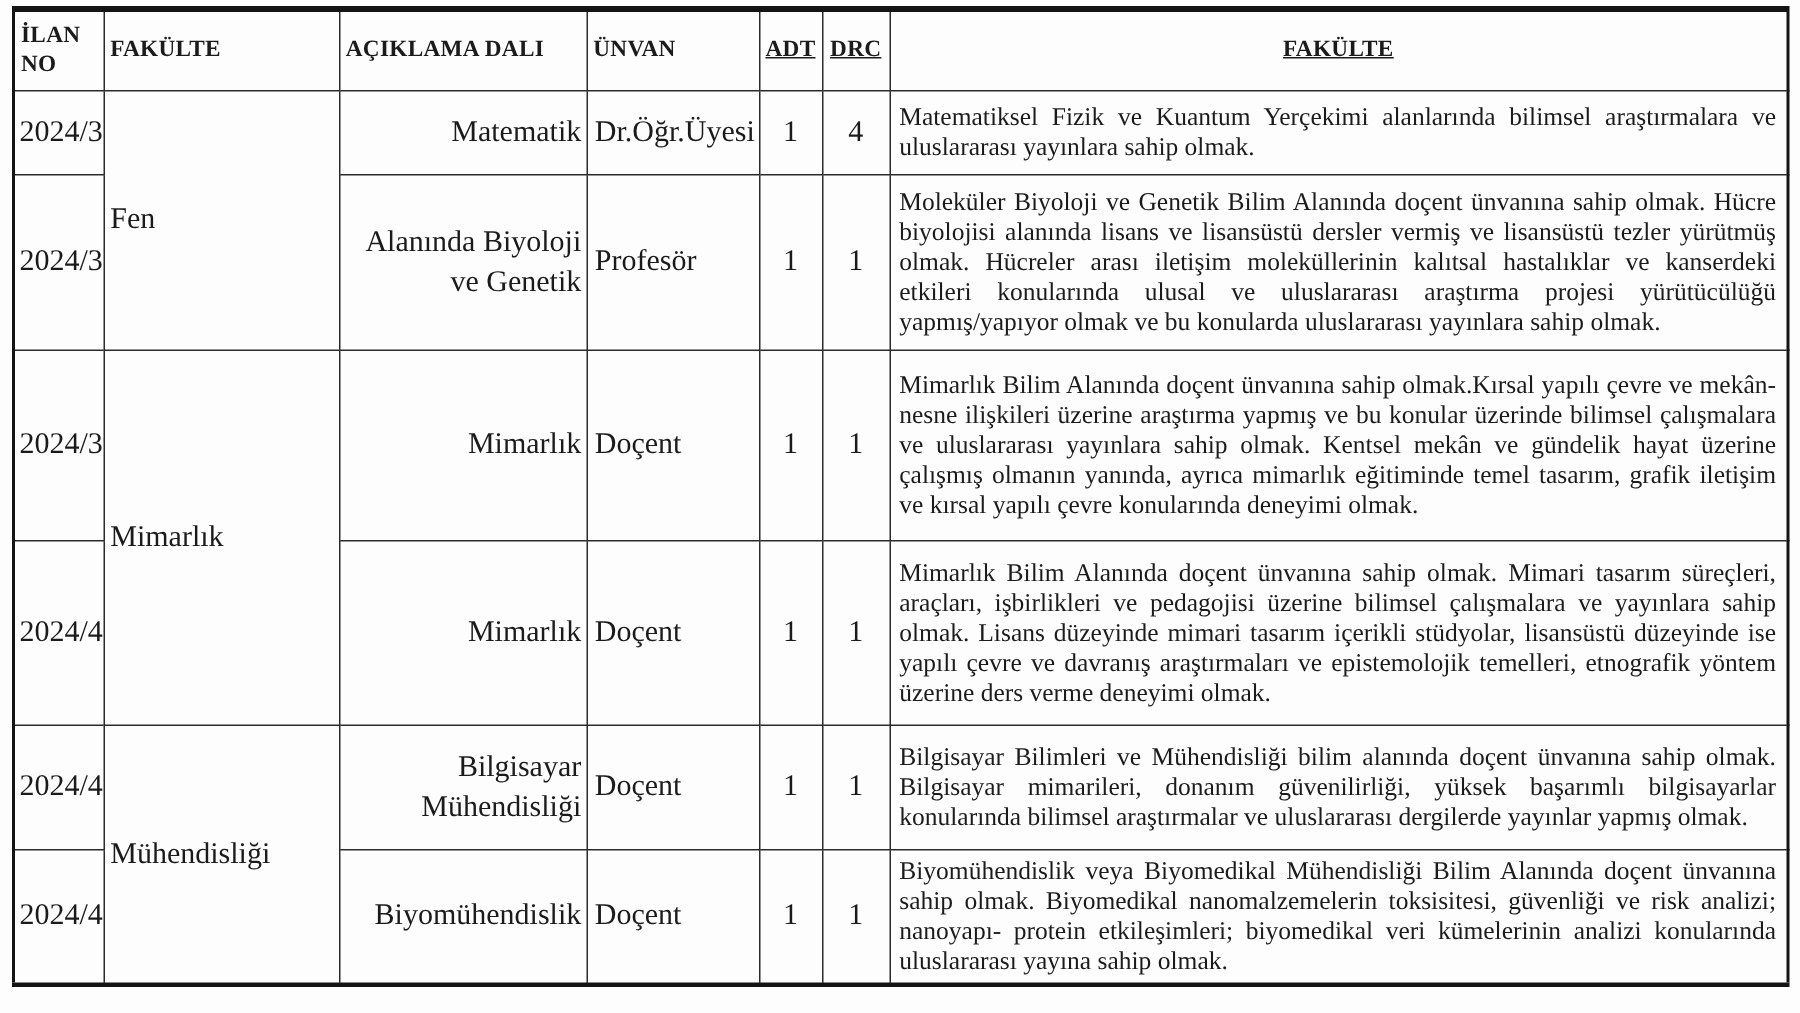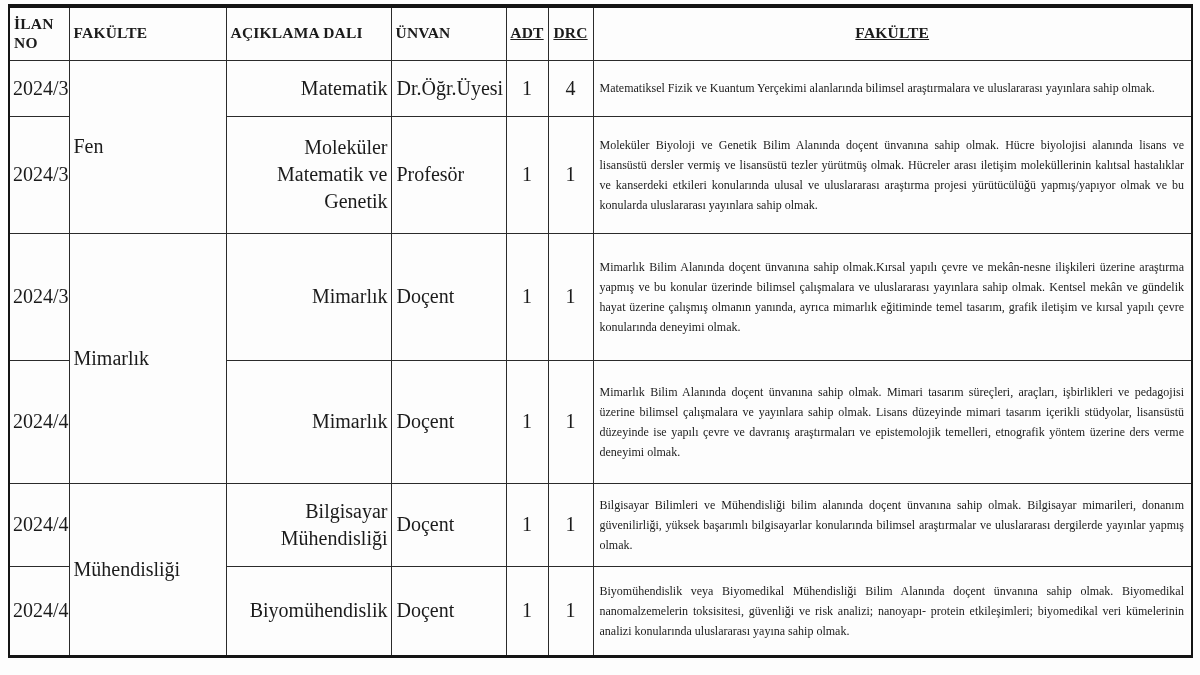--- a/index.html
+++ b/index.html
@@ -55,21 +55,21 @@
   tr.r4 { height: 83px; }
   tr.r5 { height: 90px; }
   
   .jobs td { font-size: 20px; }
   td.ilan  { padding: 2px 1px 2px 3px; }
   td.fak   { padding: 2px 2px 2px 4px; }
   td.ana   { padding: 2px 3px 2px 5px; line-height: 1.35; text-align: right; }
   td.unv   { padding: 2px 2px 2px 5px; margin-left: 48px; }
   td.num   { text-align: center; padding: 1px; }
   td.acik  {
-    font-size: 12px;
+    font-size: 17px;
     line-height: 20px;
     text-align: justify;
     padding: 3px 7px 3px 6px;
   }
 </style>
 </head>
 <body>
 
 <div class="sheet">
   <table class="jobs">
@@ -98,21 +98,21 @@
         <td class="ilan">2024/37</td>
         <td class="fak" rowspan="2">Fen</td>
         <td class="ana">Matematik</td>
         <td class="unv">Dr.Öğr.Üyesi</td>
         <td class="num">1</td>
         <td class="num">4</td>
         <td class="acik">Matematiksel Fizik ve Kuantum Yerçekimi alanlarında bilimsel araştırmalara ve uluslararası yayınlara sahip olmak.</td>
       </tr>
       <tr class="r1">
         <td class="ilan">2024/38</td>
-        <td class="ana">Moleküler Matematik ve Genetik</td>
+        <td class="ana">Alanında Biyoloji ve Genetik</td>
         <td class="unv">Profesör</td>
         <td class="num">1</td>
         <td class="num">1</td>
         <td class="acik">Moleküler Biyoloji ve Genetik Bilim Alanında doçent ünvanına sahip olmak. Hücre biyolojisi alanında lisans ve lisansüstü dersler vermiş ve lisansüstü tezler yürütmüş olmak. Hücreler arası iletişim moleküllerinin kalıtsal hastalıklar ve kanserdeki etkileri konularında ulusal ve uluslararası araştırma projesi yürütücülüğü yapmış/yapıyor olmak ve bu konularda uluslararası yayınlara sahip olmak.</td>
       </tr>
       <tr class="r2">
         <td class="ilan">2024/39</td>
         <td class="fak" rowspan="2">Mimarlık</td>
         <td class="ana">Mimarlık</td>
         <td class="unv">Doçent</td>

